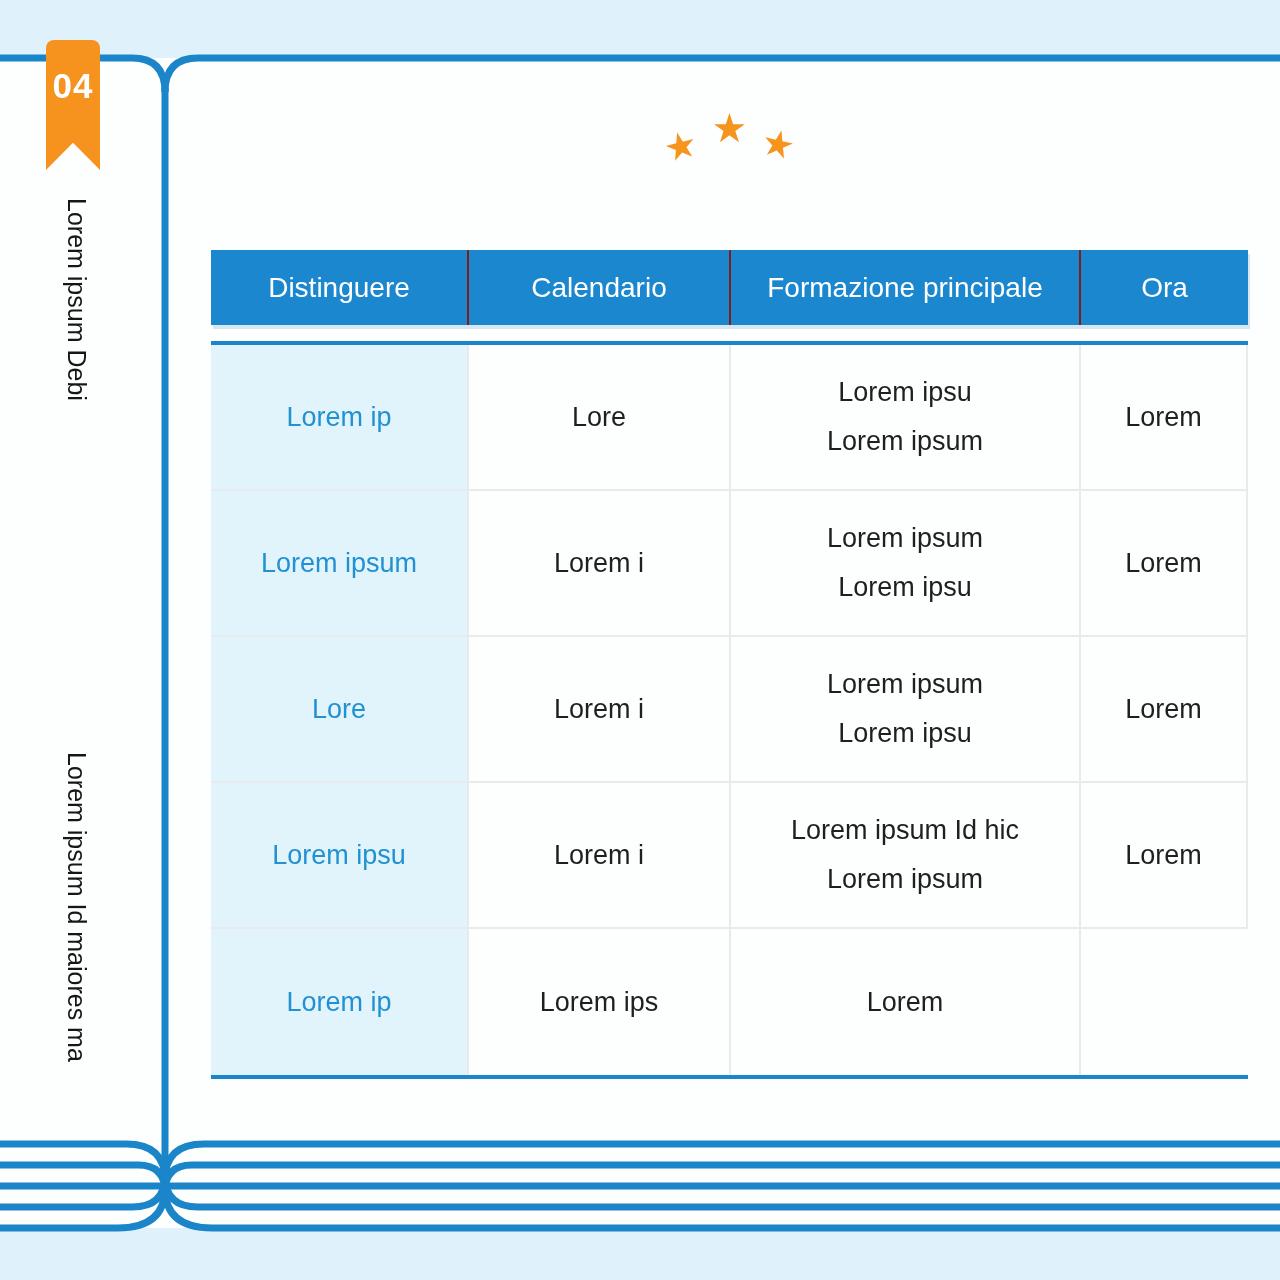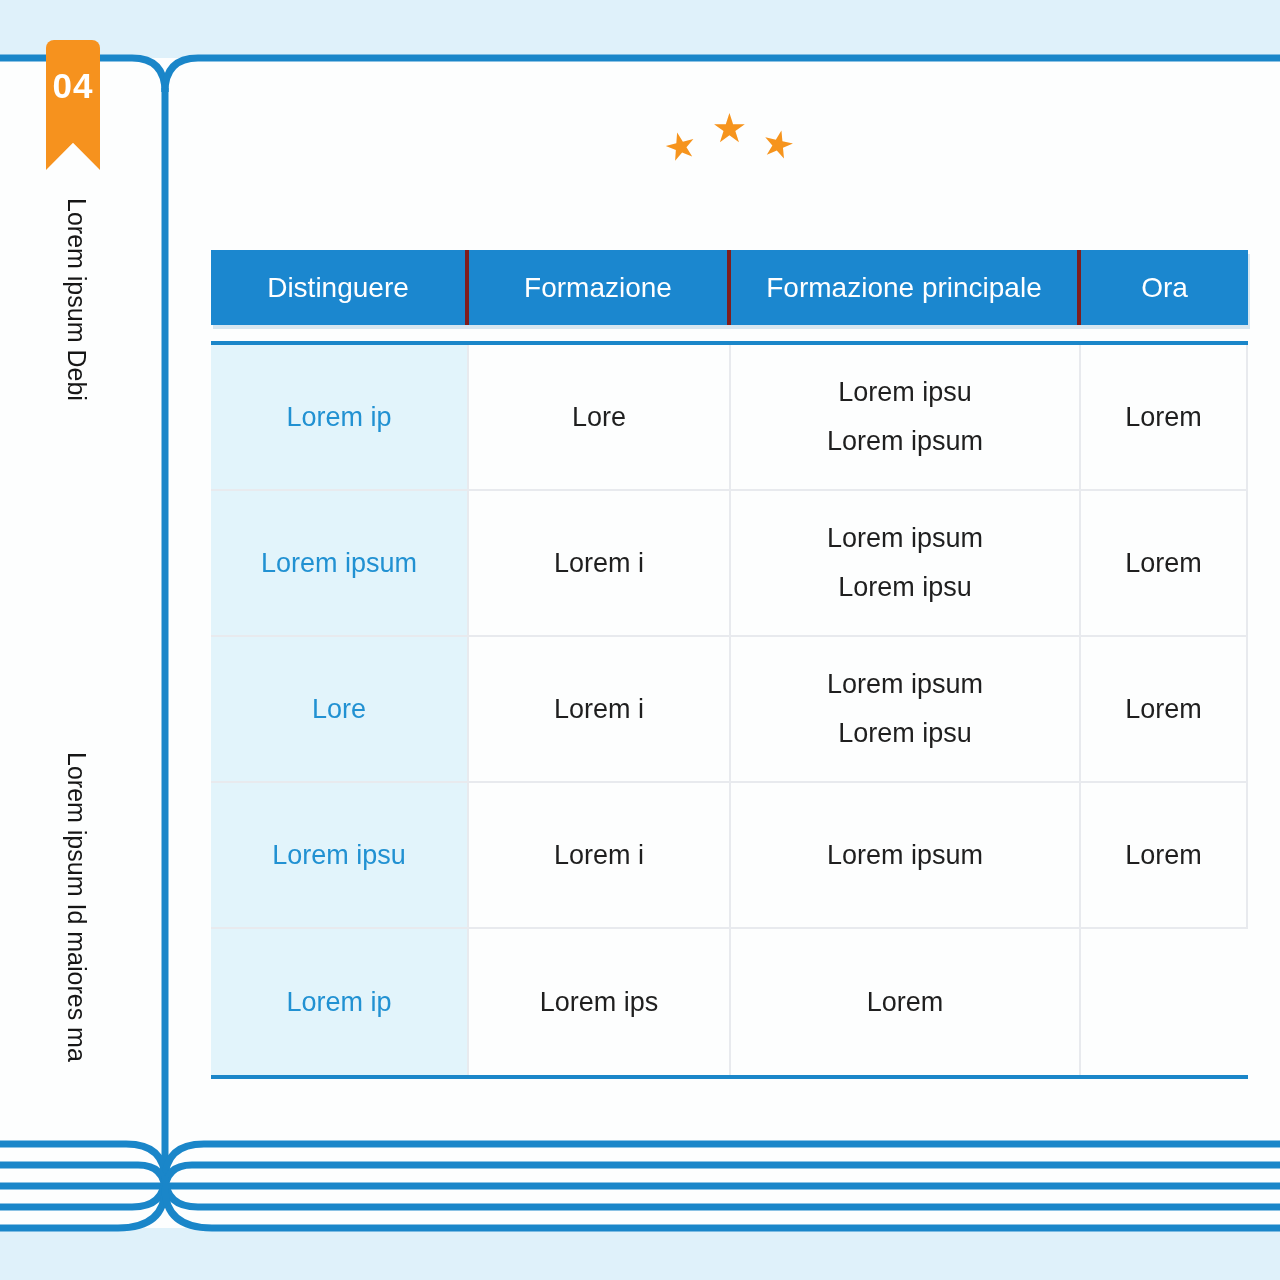--- a/index.html
+++ b/index.html
@@ -55,21 +55,21 @@
   }
 
   
   .schedule-header {
     position:absolute; left:211px; top:250px; width:1037px; height:75px;
     display:grid; grid-template-columns:258px 262px 350px 167px;
   }
   .schedule-header .hcell {
     background:#1b87cf; color:#ffffff; font-size:28px;
     display:flex; align-items:center; justify-content:center;
-    border-right:4px solid #7f1d1d;
+    border-right:2px solid #7f1d1d;
     box-shadow:2px 4px 0 rgba(120,170,205,0.28);
   }
   .schedule-header .hcell:last-child { border-right:none; }
 
   .schedule-body {
     position:absolute; left:211px; top:341px; width:1037px;
     border-top:4px solid #1a86c9; border-bottom:4px solid #1a86c9;
   }
   .trow {
     display:grid; grid-template-columns:258px 262px 350px 167px; height:146px;
@@ -120,21 +120,21 @@
 
   <div class="stars-row">
     <span class="star left">★</span>
     <span class="star middle">★</span>
     <span class="star right">★</span>
   </div>
 
 
   <div class="schedule-header">
     <div class="hcell">Distinguere</div>
-    <div class="hcell">Formazione</div>
+    <div class="hcell">Calendario</div>
     <div class="hcell">Formazione principale</div>
     <div class="hcell">Ora</div>
   </div>
 
   <div class="schedule-body">
 
     <div class="trow">
       <div class="tcell first">
           <div class="cell-line">Lorem ip</div>
         </div>
@@ -183,20 +183,21 @@
     </div>
 
     <div class="trow">
       <div class="tcell first">
           <div class="cell-line">Lorem ipsu</div>
         </div>
       <div class="tcell">
           <div class="cell-line">Lorem i</div>
         </div>
       <div class="tcell">
+        <div class="cell-line">Lorem ipsum Id hic</div>
         <div class="cell-line">Lorem ipsum</div>
       </div>
       <div class="tcell">
           <div class="cell-line">Lorem</div>
         </div>
     </div>
 
     <div class="trow">
       <div class="tcell first">
           <div class="cell-line">Lorem ip</div>

